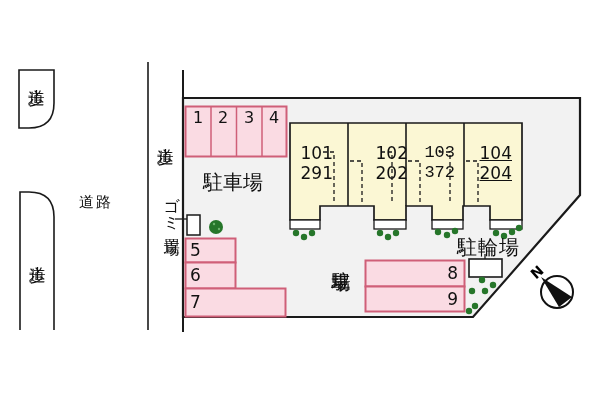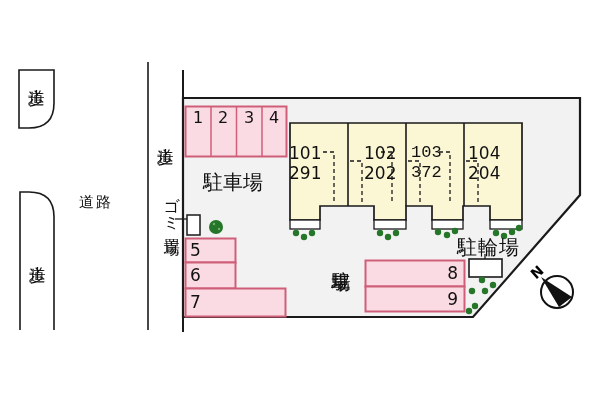--- a/index.html
+++ b/index.html
@@ -4,21 +4,21 @@
 <style>
   html,body{margin:0;padding:0;background:#fff;}
   #plan{
     position:relative;width:600px;height:400px;background:#ffffff;overflow:hidden;
     font-family:"DejaVu Sans","Liberation Sans",sans-serif;color:#111;
   }
   #plan svg{position:absolute;left:0;top:0;}
   .label{position:absolute;white-space:pre;line-height:1.05;color:#111;}
   .v{writing-mode:vertical-rl;text-orientation:upright;}
   .num{position:absolute;color:#111;}
-  .unit-label{position:absolute;width:44px;text-align:left;font-size:17px;line-height:20px;font-weight:500;}
+  .unit-label{position:absolute;width:44px;text-align:right;font-size:17px;line-height:20px;font-weight:500;}
 </style>
 </head>
 <body>
 
 <div id="plan">
 
   <svg width="600" height="400" viewBox="0 0 600 400">
 
     <polygon points="183,98 580,98 580,195 473,317 183,317" stroke-width="2.2" fill="#f2f2f2" stroke="#1a1a1a"></polygon>
 
@@ -121,21 +121,21 @@
     <div>291</div>
   </div>
   <div class="unit-label" style="left:364px;top:143px;">
     <div>102</div>
     <div>202</div>
   </div>
   <div class="unit-label" style="left:411px;top:143px;font-family:Liberation Mono, monospace;">
     <div>103</div>
     <div>372</div>
   </div>
-  <div class="unit-label" style="left:468px;top:143px;">
+  <div class="unit-label" style="left:468px;top:143px;text-decoration:underline;">
     <div>104</div>
     <div>204</div>
   </div>
 
   <div class="num" style="left:188px;top:108px;width:20px;text-align:center;font-size:16px;">1</div>
   <div class="num" style="left:213px;top:108px;width:20px;text-align:center;font-size:16px;">2</div>
   <div class="num" style="left:239px;top:108px;width:20px;text-align:center;font-size:16px;">3</div>
   <div class="num" style="left:264px;top:108px;width:20px;text-align:center;font-size:16px;">4</div>
   <div class="num" style="left:190px;top:240px;font-size:17px;">5</div>
   <div class="num" style="left:190px;top:265px;font-size:17px;">6</div>

